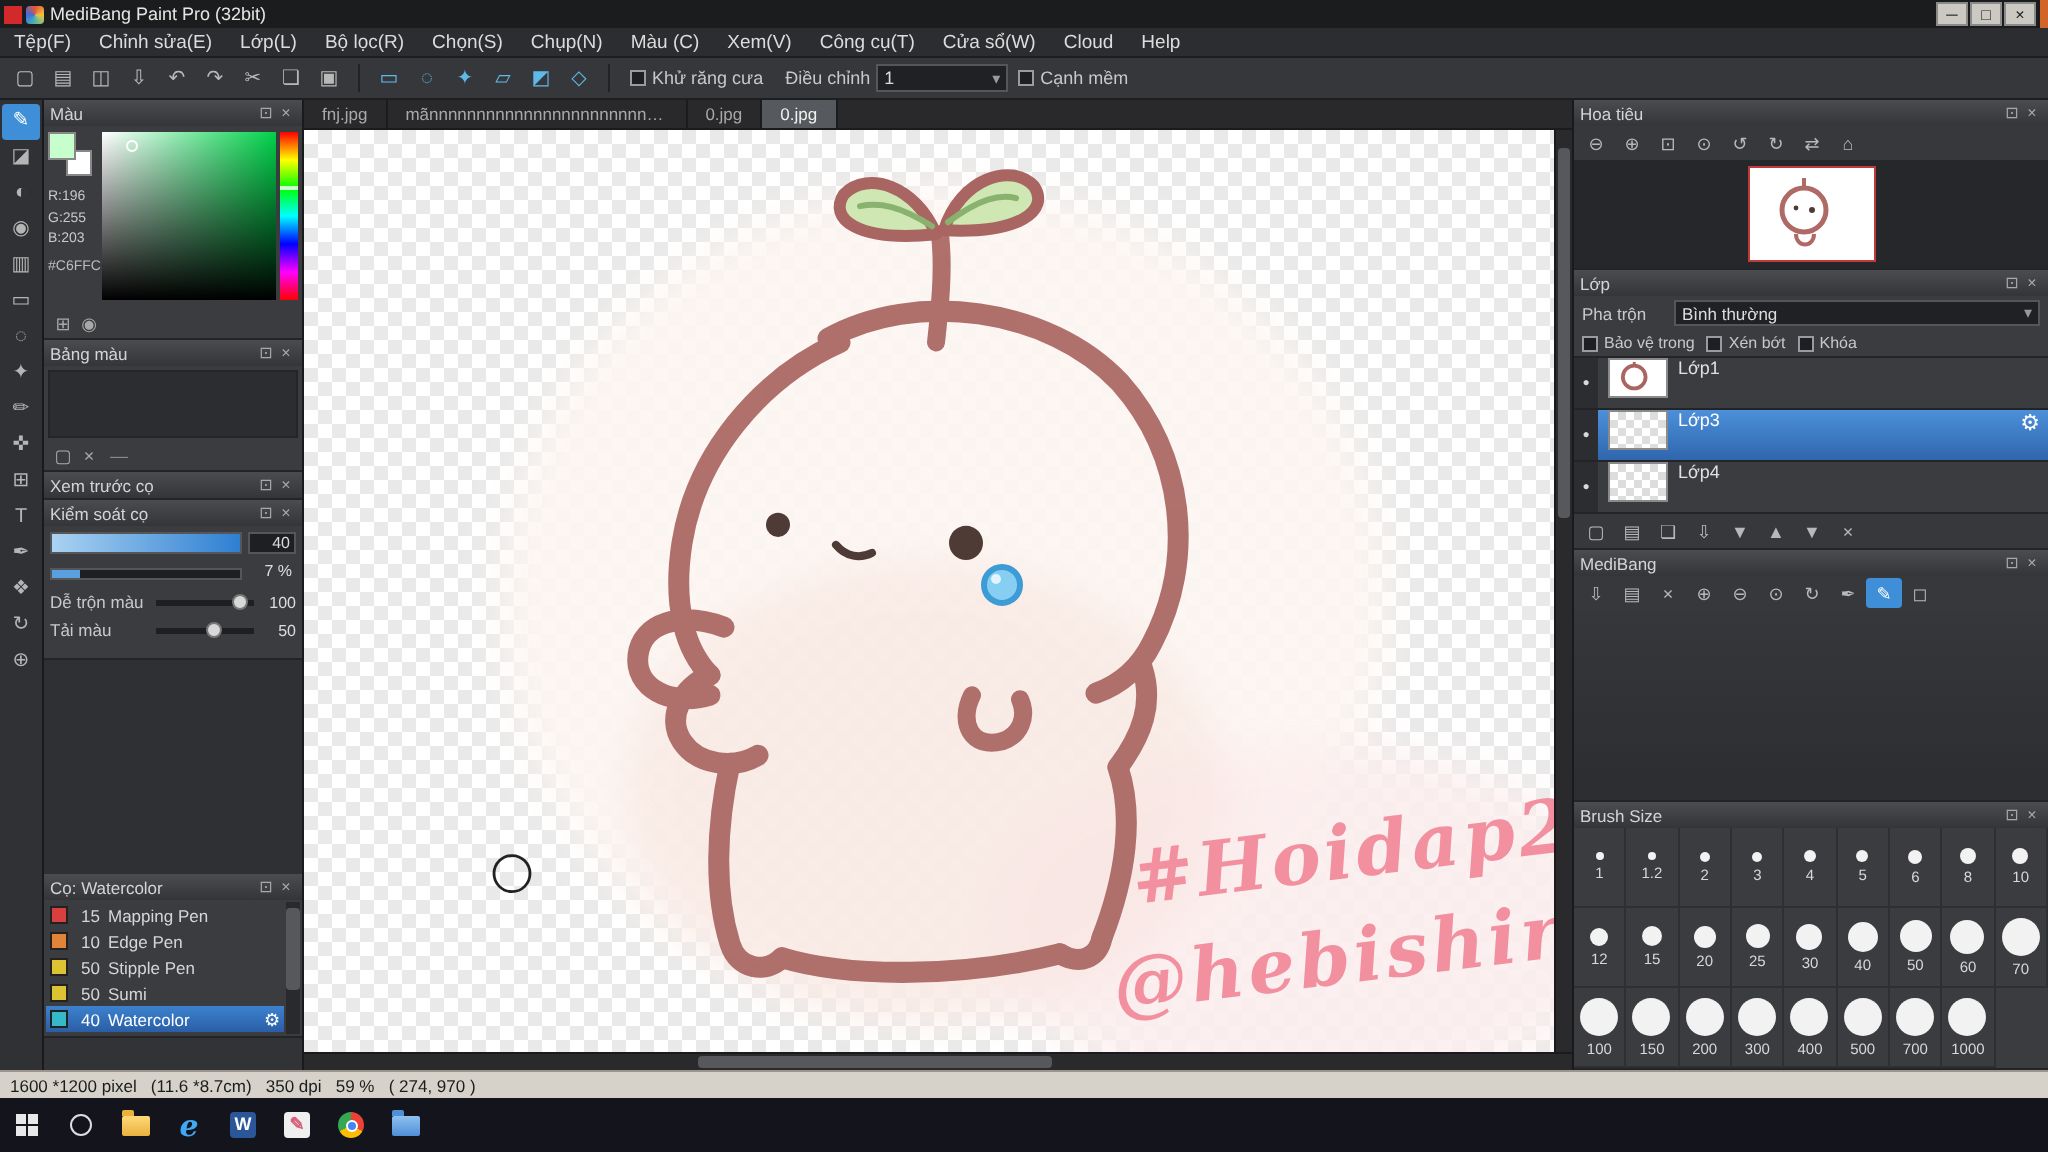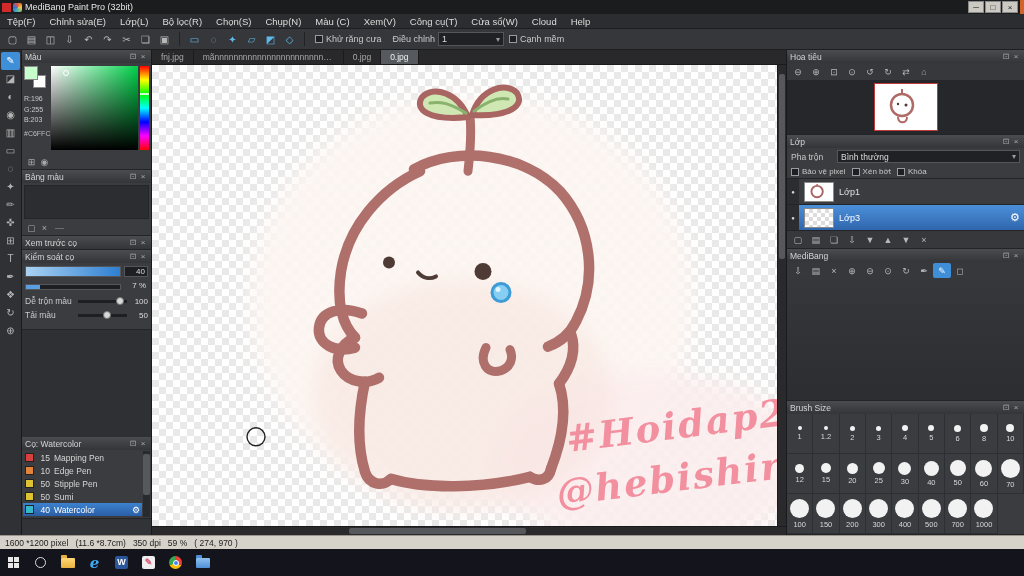--- a/index.html
+++ b/index.html
@@ -109,21 +109,21 @@
 
 .lrow{display:flex;align-items:center;padding:2px 4px}
 .llabel{width:46px;color:#c9c9c9;font-size:8.5px}
 .ltrack{flex:1;height:9px;border:1px solid #55565a;background:linear-gradient(to right,#aad2f2,#2e7fd2)}
 .lval{width:30px;text-align:right;color:#ddd;font-size:8.5px}
 .lselect{flex:1;height:13px;background:#202124;border:1px solid #55565a;display:flex;align-items:center;padding:0 3px;color:#ddd;font-size:8.5px}
 .lselect .caret{margin-left:auto;color:#999;font-size:8px}
 .lchecks{display:flex;align-items:center;padding:2px 4px;gap:6px}
 .lchecks .cb{margin:0;font-size:8px}
 .llist{border-top:1px solid #232428}
-.lyr{display:flex;align-items:center;height:26px;background:#3b3c40;border-bottom:1px solid #232428}
+.lyr{display:flex;height:26px;background:#3b3c40;border-bottom:1px solid #232428}
 .lyr .vis{width:12px;text-align:center;color:#d8d8d8;font-size:6px;background:#2c2d30;height:100%;line-height:26px}
 .lthumb{width:30px;height:20px;border:1px solid #8a8a8a;margin:0 5px;background:#fff;display:inline-block}
 .lthumb.checker{background-color:#fff;background-image:linear-gradient(45deg,#ddd 25%,transparent 25%,transparent 75%,#ddd 75%),linear-gradient(45deg,#ddd 25%,transparent 25%,transparent 75%,#ddd 75%);background-size:8px 8px;background-position:0 0,4px 4px}
 .lthumb svg{width:100%;height:100%}
 .lname{flex:1;color:#e0e0e0;font-size:9px}
 .lyr.sel{background:linear-gradient(#4c90da,#2f66ad)}
 .lyr.sel .lname{color:#fff}
 .lgear{width:18px;text-align:center;color:#fff;font-size:11px}
 .refbody{flex:1;background:linear-gradient(#36373b,#2c2d30)}
 .panel.ref{display:flex;flex-direction:column;flex:1}
@@ -493,21 +493,21 @@
         <div class="lrow">
             <span class="llabel" data-name="blend-label">Pha trộn</span>
             <div class="lselect" data-name="blend-mode-select">
               <span data-name="blend-mode-value">Bình thường</span>
               <span class="caret" data-name="chevron-down-icon">▾</span>
             </div>
           </div>
         <div class="lchecks" data-name="layer-options">
           <span class="cb" data-name="protect-alpha-checkbox">
               <span class="cbx" data-name="checkbox-icon"></span>
-              <span data-name="protect-alpha-label">Bảo vệ pixel</span>
+              <span data-name="protect-alpha-label">Bảo vệ trong</span>
             </span>
           <span class="cb" data-name="clipping-checkbox">
               <span class="cbx" data-name="checkbox-icon"></span>
               <span data-name="clipping-label">Xén bớt</span>
             </span>
           <span class="cb" data-name="lock-checkbox">
               <span class="cbx" data-name="checkbox-icon"></span>
               <span data-name="lock-label">Khóa</span>
             </span>
         </div>
@@ -519,20 +519,25 @@
                   <circle cx="11" cy="9" r="6" fill="none" stroke="#a96561" stroke-width="2"></circle>
                   <path d="M11,3 L11,1" stroke="#a96561" stroke-width="1.5"></path>
                 </svg></span>
               <span class="lname" data-name="layer-name">Lớp1</span>
             </div>
             <div class="lyr sel" data-name="layer-row">
               <span class="vis" data-name="layer-visibility-icon">●</span>
               <span class="lthumb checker" data-name="layer-thumbnail"></span>
               <span class="lname" data-name="layer-name">Lớp3</span>
               <span class="lgear" data-name="layer-settings-icon">⚙</span>
+            </div>
+            <div class="lyr" data-name="layer-row">
+              <span class="vis" data-name="layer-visibility-icon">●</span>
+              <span class="lthumb checker" data-name="layer-thumbnail"></span>
+              <span class="lname" data-name="layer-name">Lớp4</span>
             </div>
           </div>
         <div class="ltools" data-name="layer-toolbar">
             <div class="picon" data-name="new-layer-icon">▢</div>
             <div class="picon" data-name="new-folder-icon">▤</div>
             <div class="picon" data-name="duplicate-icon">❏</div>
             <div class="picon" data-name="transfer-icon">⇩</div>
             <div class="picon" data-name="merge-icon">▼</div>
             <div class="picon" data-name="move-up-icon">▲</div>
             <div class="picon" data-name="move-down-icon">▼</div>

